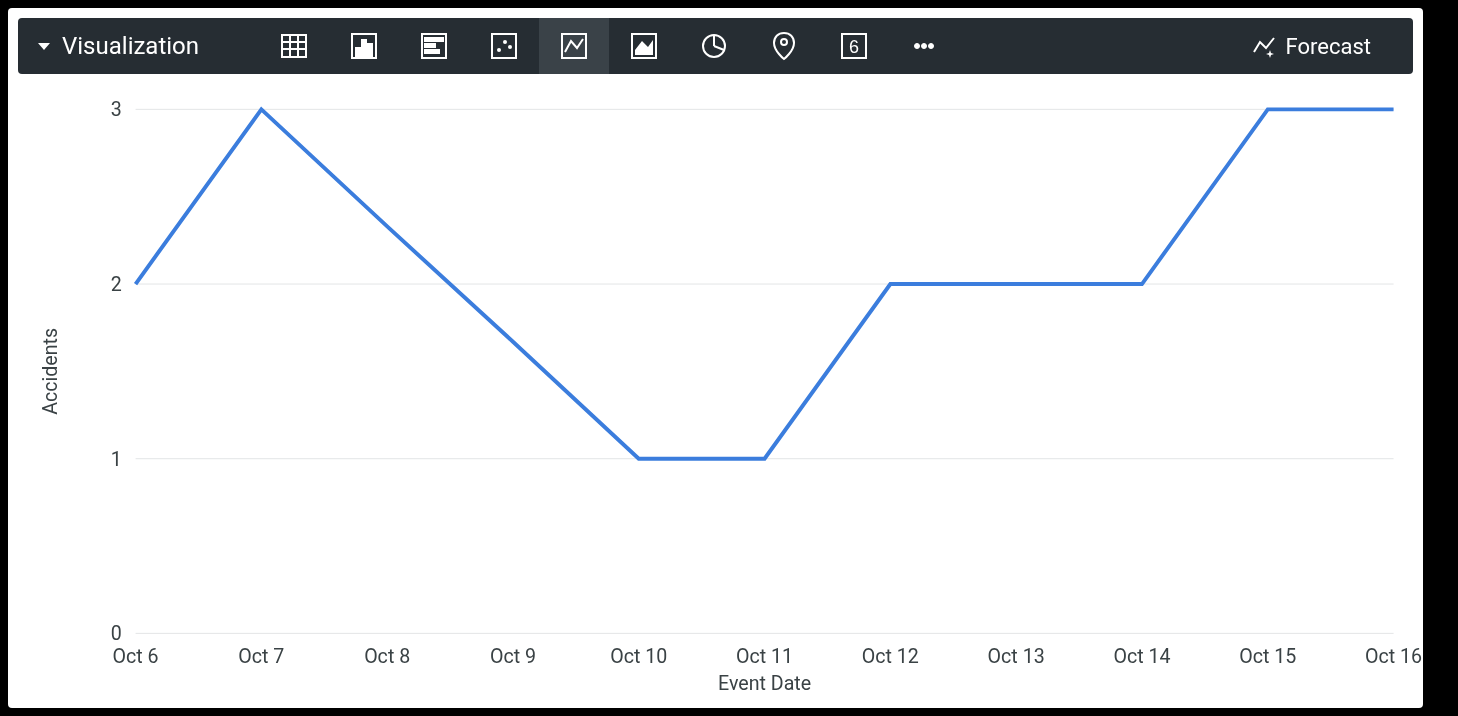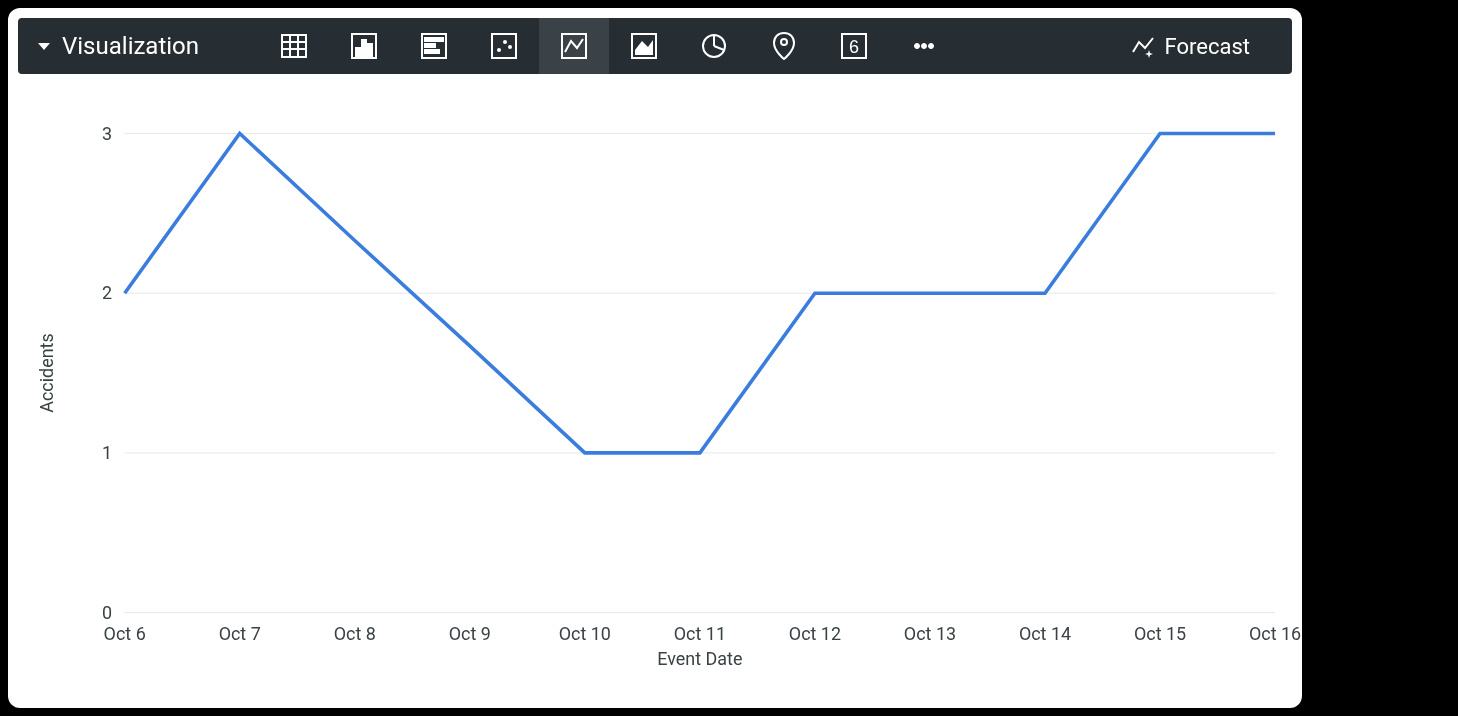--- a/index.html
+++ b/index.html
@@ -3,25 +3,25 @@
 <meta charset="utf-8">
 <style>
   * { box-sizing: border-box; margin: 0; padding: 0; }
   html, body {
     width: 1458px;
     height: 716px;
     font-family: -apple-system, BlinkMacSystemFont, "Segoe UI", Roboto, "Helvetica Neue", Arial, sans-serif;
     background: #000;
   }
   .panel {
-    width: 1294px;
+    width: 1415px;
     height: 700px;
     margin: 8px;
     background: #fff;
-    border-radius: 12px;
+    border-radius: 4px;
     box-shadow: 0 2px 12px rgba(0,0,0,0.5);
     overflow: hidden;
     display: flex;
     flex-direction: column;
   }
   .toolbar {
     height: 56px;
     margin: 10px 10px 0 10px;
     background: #262d33;
     border-radius: 4px;

